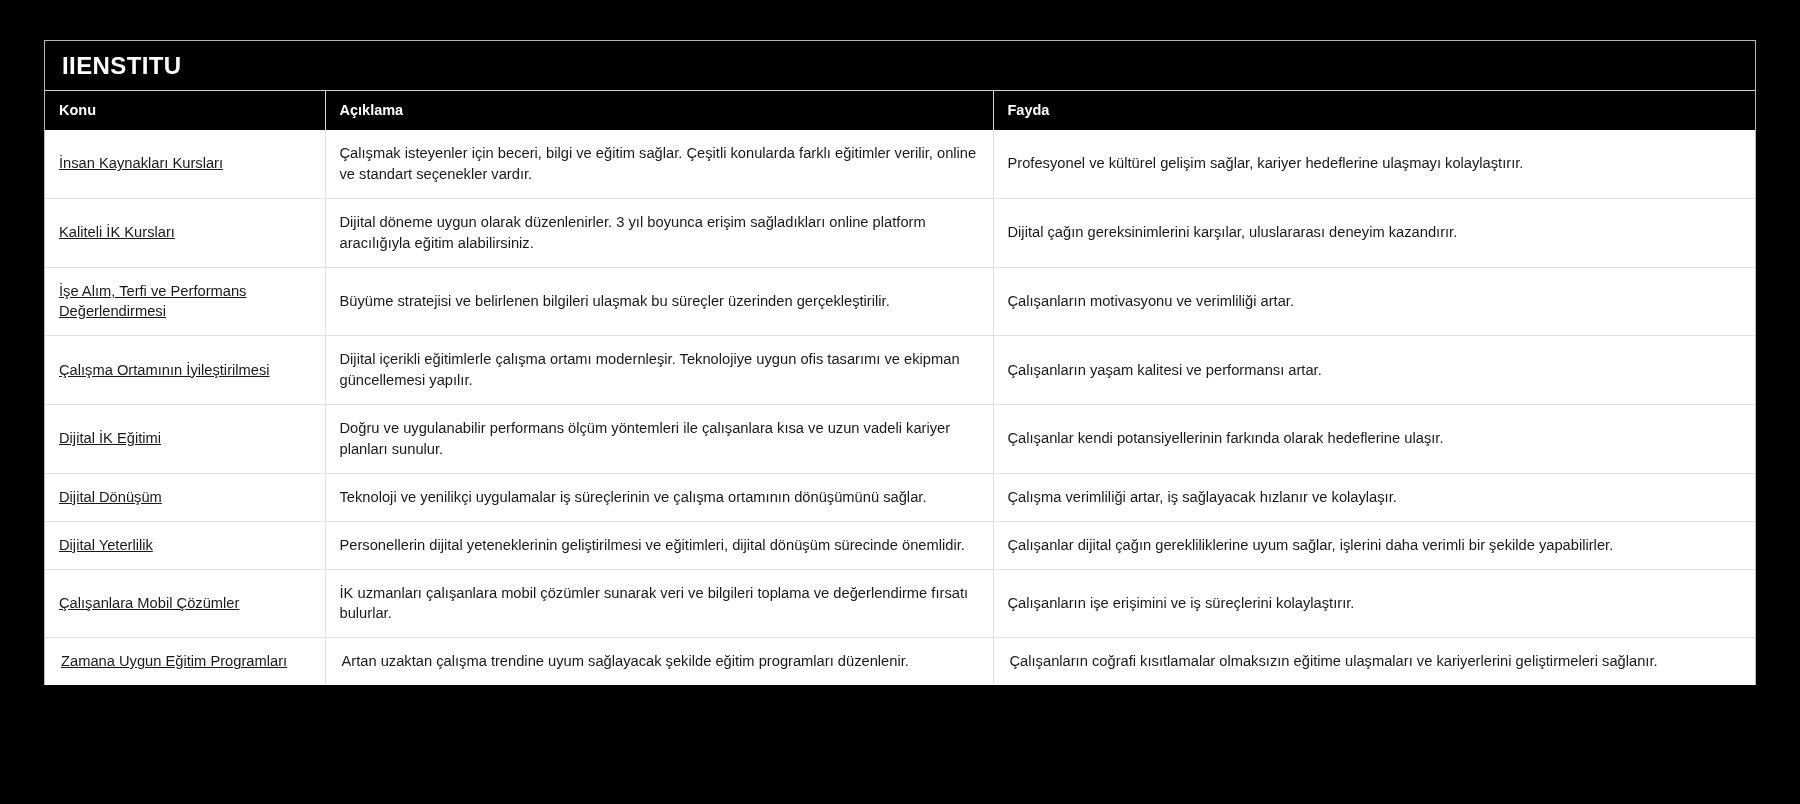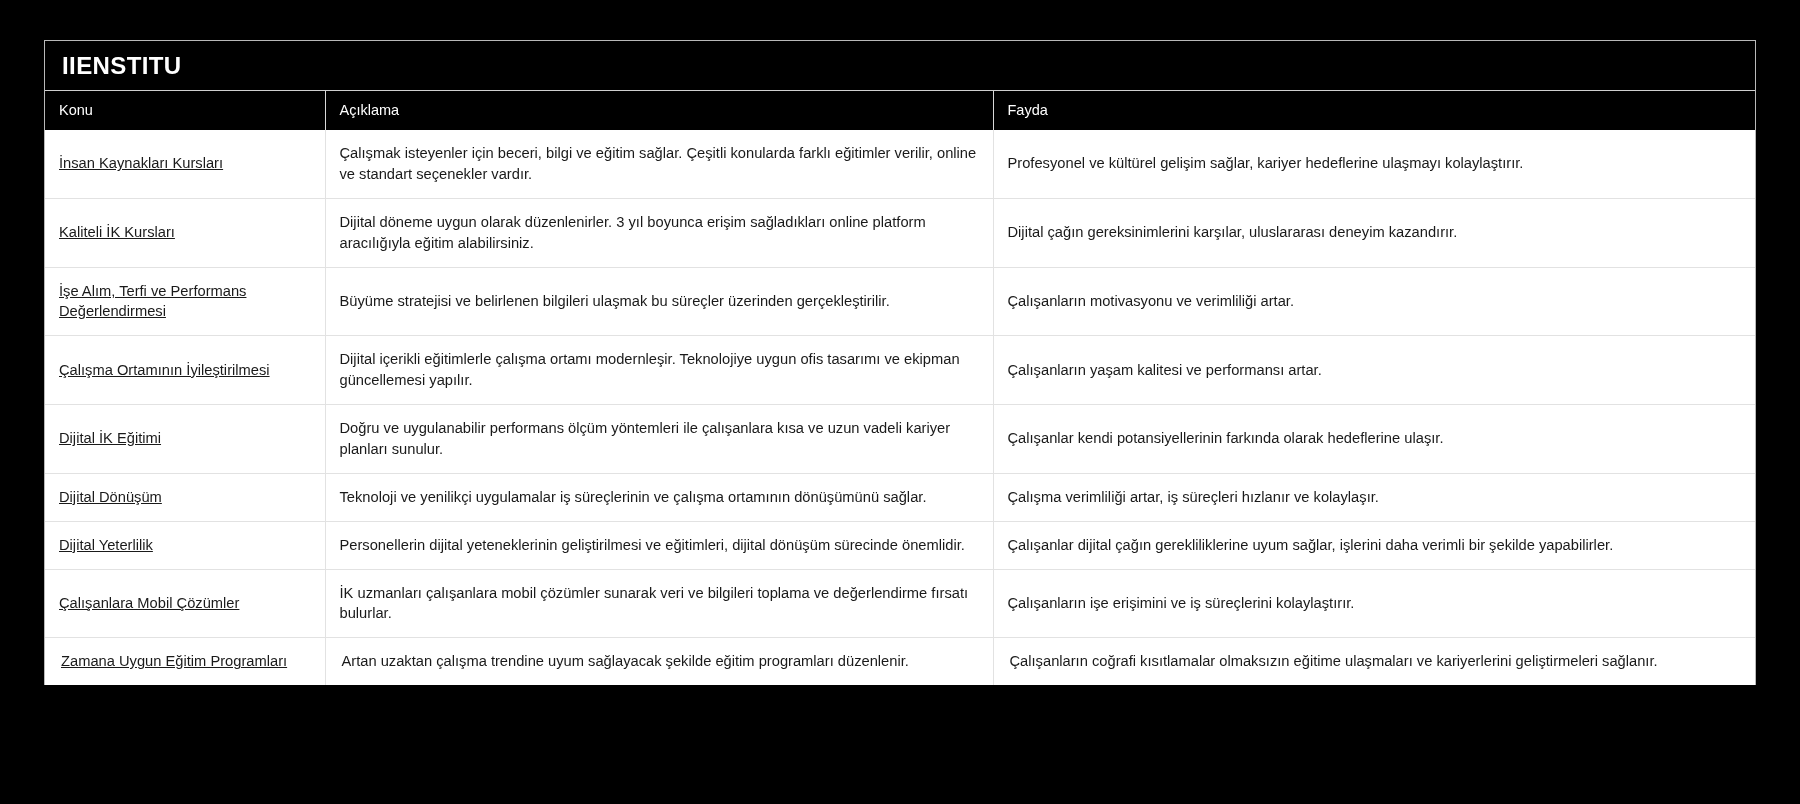--- a/index.html
+++ b/index.html
@@ -57,21 +57,21 @@
   }
 
   table.data-table col.col-konu      { width: 280px; }
   table.data-table col.col-aciklama  { width: 668px; }
   table.data-table col.col-fayda     { width: 762px; }
 
   thead th {
     background: #000000;
     color: #ffffff;
     font-size: 14.5px;
-    font-weight: normal;
+    font-weight: bold;
     text-align: left;
     padding: 11px 14px 12px 14px;
     vertical-align: middle;
     border-right: 1px solid #d8d8d8;
     box-sizing: border-box;
   }
   thead th:last-child { border-right: none; margin-left: 27px; }
   thead tr { height: 38px; }
 
   tbody td {
@@ -140,21 +140,21 @@
             <td class="cell-fayda">Çalışanların yaşam kalitesi ve performansı artar.</td>
           </tr>
           <tr>
             <td class="cell-konu">Dijital İK Eğitimi</td>
             <td class="cell-aciklama">Doğru ve uygulanabilir performans ölçüm yöntemleri ile çalışanlara kısa ve uzun vadeli kariyer planları sunulur.</td>
             <td class="cell-fayda">Çalışanlar kendi potansiyellerinin farkında olarak hedeflerine ulaşır.</td>
           </tr>
           <tr>
             <td class="cell-konu">Dijital Dönüşüm</td>
             <td class="cell-aciklama">Teknoloji ve yenilikçi uygulamalar iş süreçlerinin ve çalışma ortamının dönüşümünü sağlar.</td>
-            <td class="cell-fayda">Çalışma verimliliği artar, iş süreçleri hızlanır ve kolaylaşır.</td>
+            <td class="cell-fayda">Çalışma verimliliği artar, iş sağlayacak hızlanır ve kolaylaşır.</td>
           </tr>
           <tr>
             <td class="cell-konu">Dijital Yeterlilik</td>
             <td class="cell-aciklama">Personellerin dijital yeteneklerinin geliştirilmesi ve eğitimleri, dijital dönüşüm sürecinde önemlidir.</td>
             <td class="cell-fayda">Çalışanlar dijital çağın gerekliliklerine uyum sağlar, işlerini daha verimli bir şekilde yapabilirler.</td>
           </tr>
           <tr>
             <td class="cell-konu">Çalışanlara Mobil Çözümler</td>
             <td class="cell-aciklama">İK uzmanları çalışanlara mobil çözümler sunarak veri ve bilgileri toplama ve değerlendirme fırsatı bulurlar.</td>
             <td class="cell-fayda">Çalışanların işe erişimini ve iş süreçlerini kolaylaştırır.</td>

